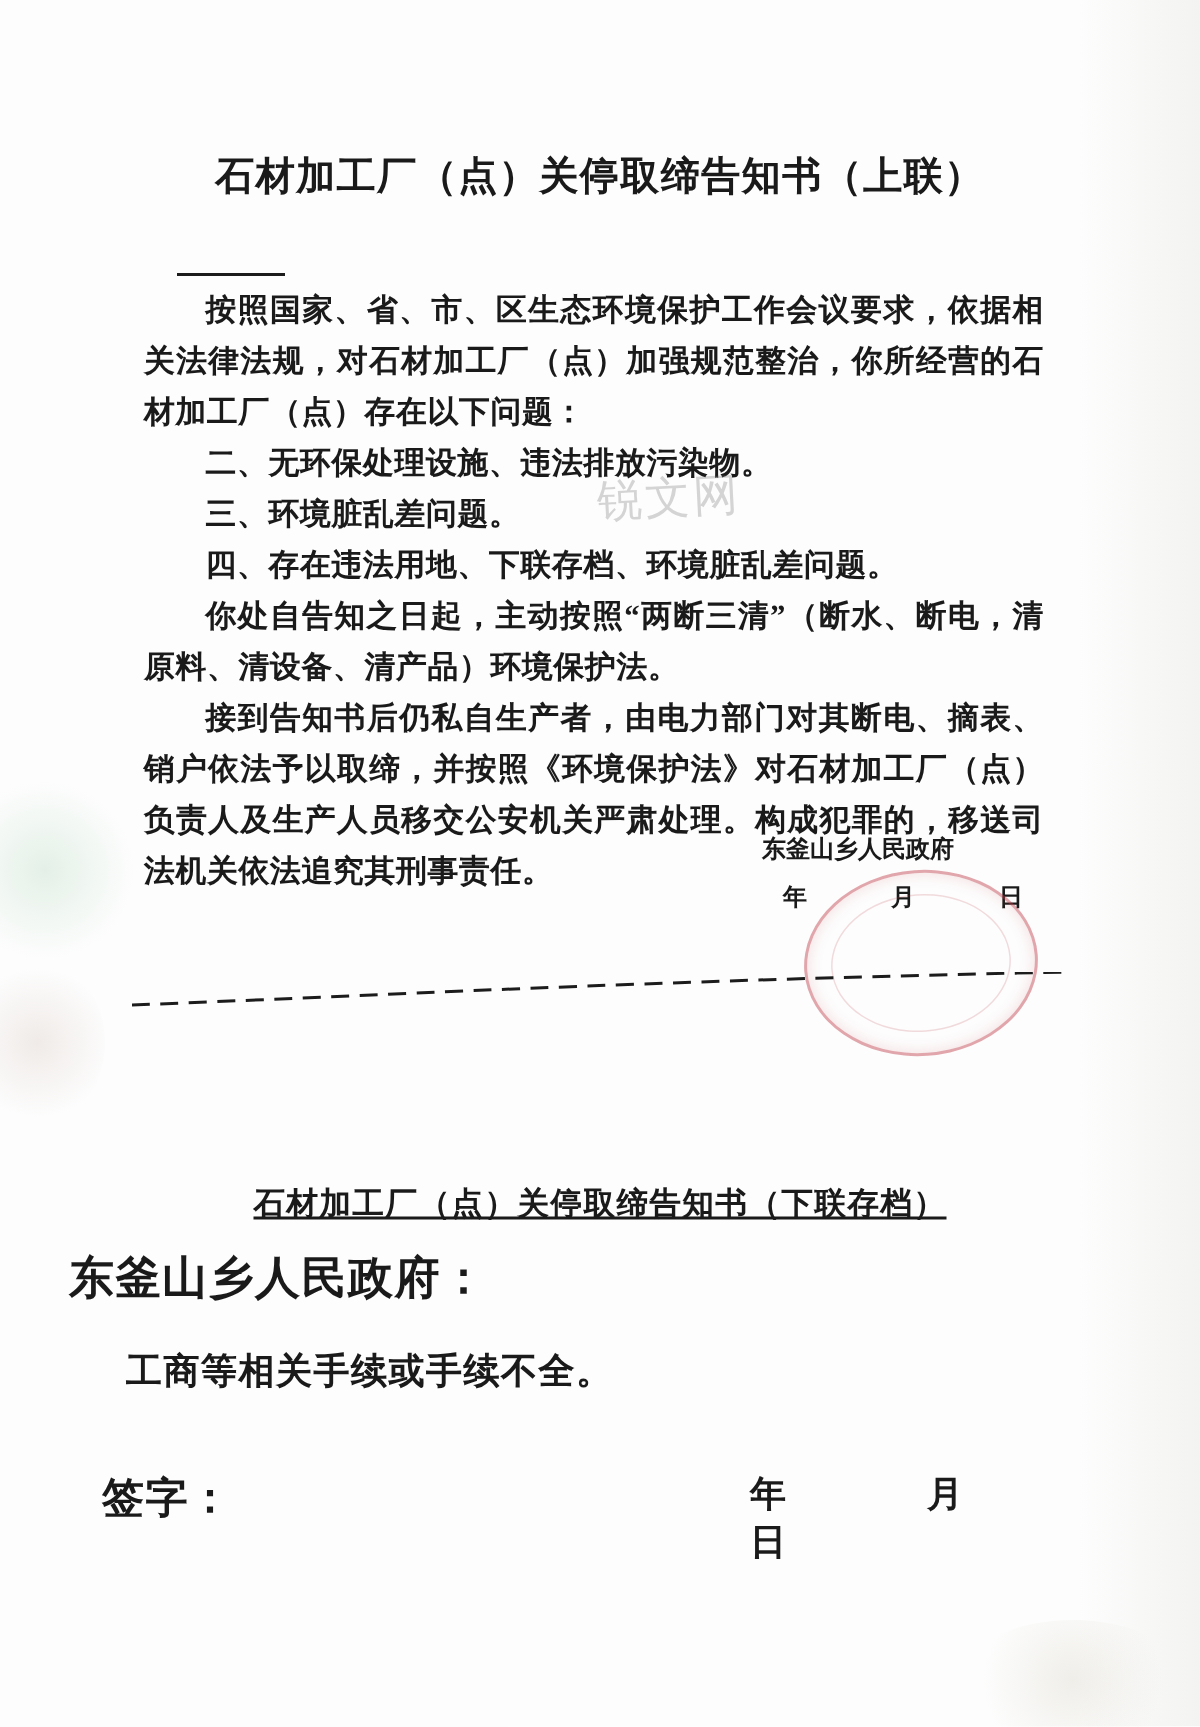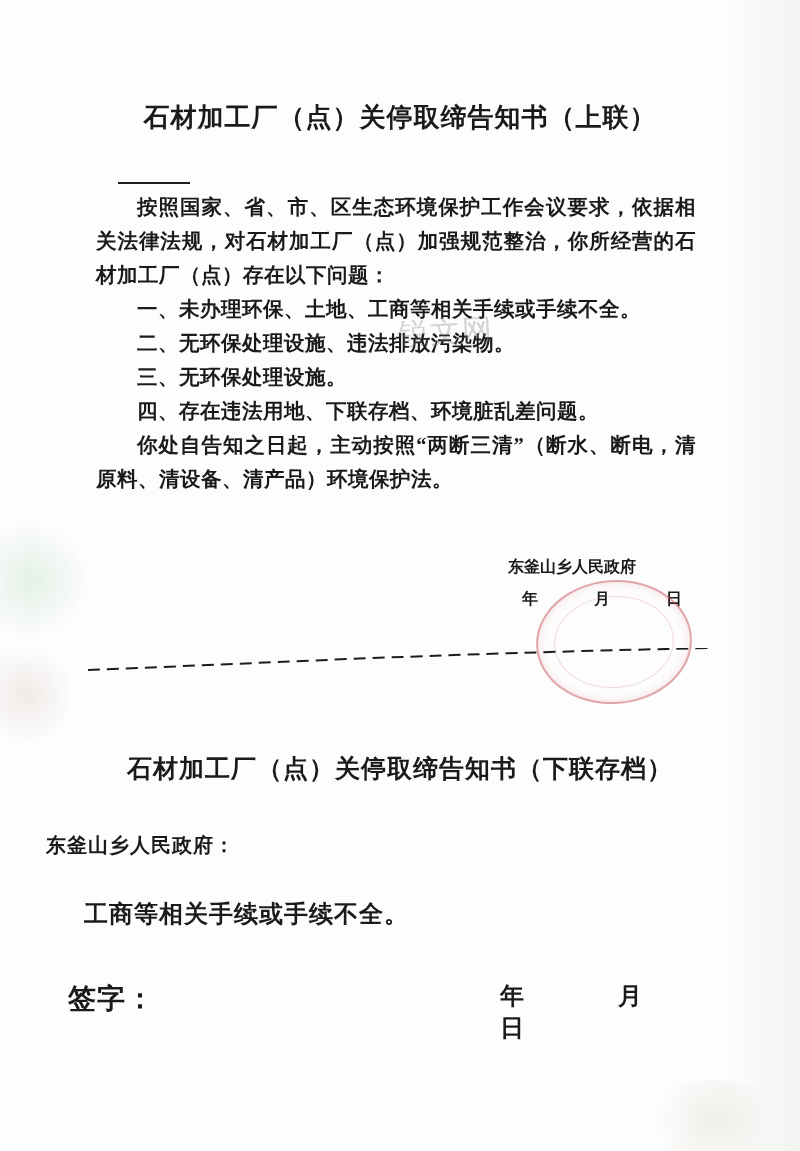--- a/index.html
+++ b/index.html
@@ -121,34 +121,35 @@
     position: absolute;
     left: 88px;
     top: 648px;
     width: 624px;
     height: 26px;
     pointer-events: none;
   }
 
   .title-lower {
     position: absolute;
-    top: 752px;
+    top: 788px;
     left: 0;
     width: 100%;
     text-align: center;
-    font-size: 25px;
-    font-weight: bold;
-    letter-spacing: 1px;
+    font-size: 21px;
+    font-weight: bold;
+    letter-spacing: 1px;
+    text-decoration: underline;
   }
 
   .addressee {
     position: absolute;
     left: 46px;
     top: 832px;
-    font-size: 20px;
+    font-size: 30px;
     font-weight: bold;
     letter-spacing: 1px;
   }
 
   .ack-line {
     position: absolute;
     left: 84px;
     top: 898px;
     font-size: 24px;
     font-weight: bold;
@@ -181,25 +182,25 @@
   <div class="blotch b2"></div>
   <div class="blotch b3"></div>
   <div class="blotch b4"></div>
 
   <div class="title-upper">石材加工厂（点）关停取缔告知书（上联）</div>
 
   <div class="rule-short"></div>
 
   <div class="body-upper">
     <p class="para">按照国家、省、市、区生态环境保护工作会议要求，依据相关法律法规，对石材加工厂（点）加强规范整治，你所经营的石材加工厂（点）存在以下问题：</p>
-    <p class="para">一、未办理环保、土地、工商等相关手续或手续不全。</p>
     <p class="para">二、无环保处理设施、违法排放污染物。</p>
-    <p class="para">三、无环保处理设施。</p>
+    <p class="para">三、环境脏乱差问题。</p>
     <p class="para">四、存在违法用地、下联存档、环境脏乱差问题。</p>
     <p class="para">你处自告知之日起，主动按照“两断三清”（断水、断电，清原料、清设备、清产品）环境保护法。</p>
+    <p class="para">接到告知书后仍私自生产者，由电力部门对其断电、摘表、销户依法予以取缔，并按照《环境保护法》对石材加工厂（点）负责人及生产人员移交公安机关严肃处理。构成犯罪的，移送司法机关依法追究其刑事责任。</p>
   </div>
 
   <div class="watermark">锐文网</div>
 
   <div class="sign-block">
     <span class="sign-org">东釜山乡人民政府</span>
     <span class="sign-date">年 月 日</span>
   </div>
 
   <div class="stamp"></div>

